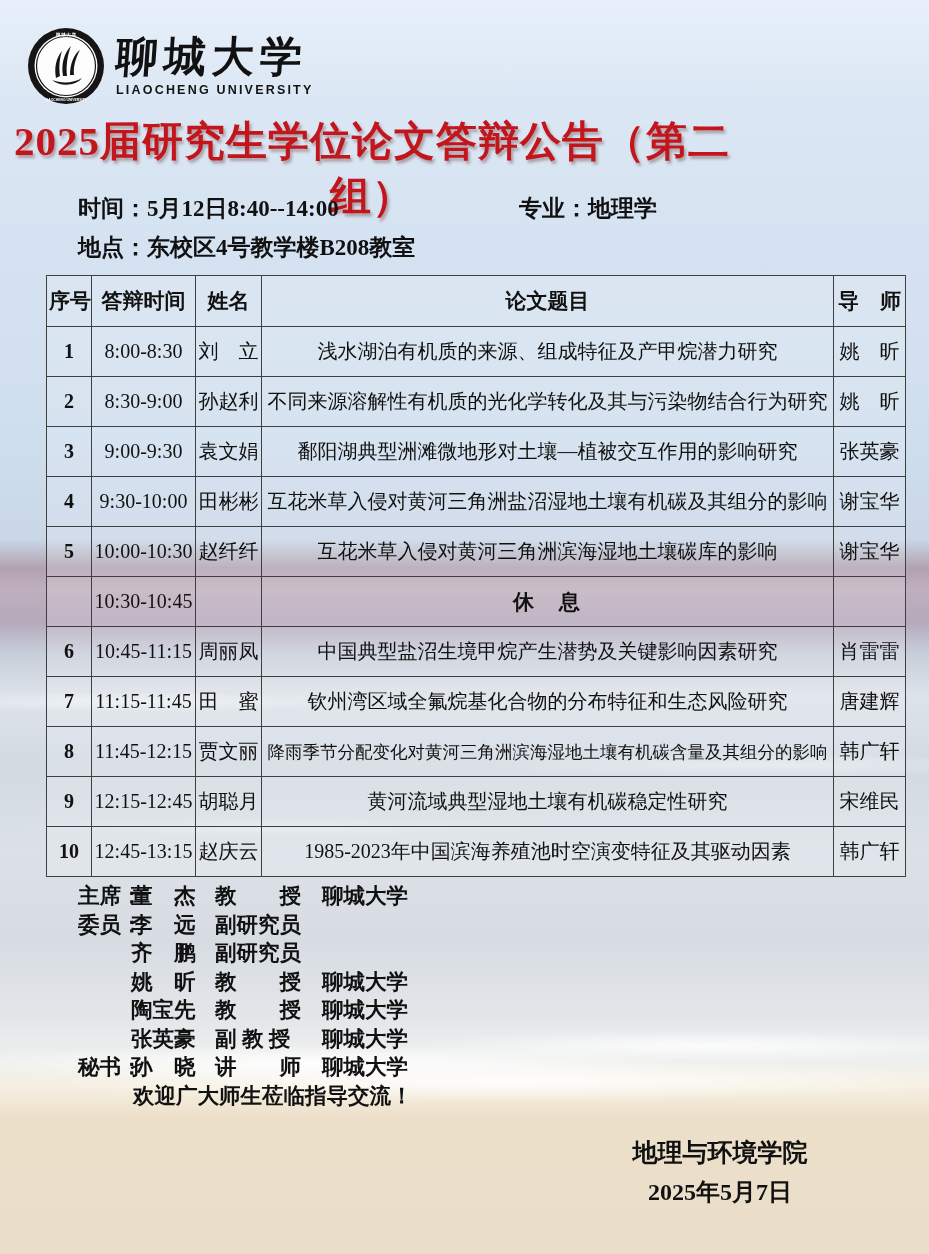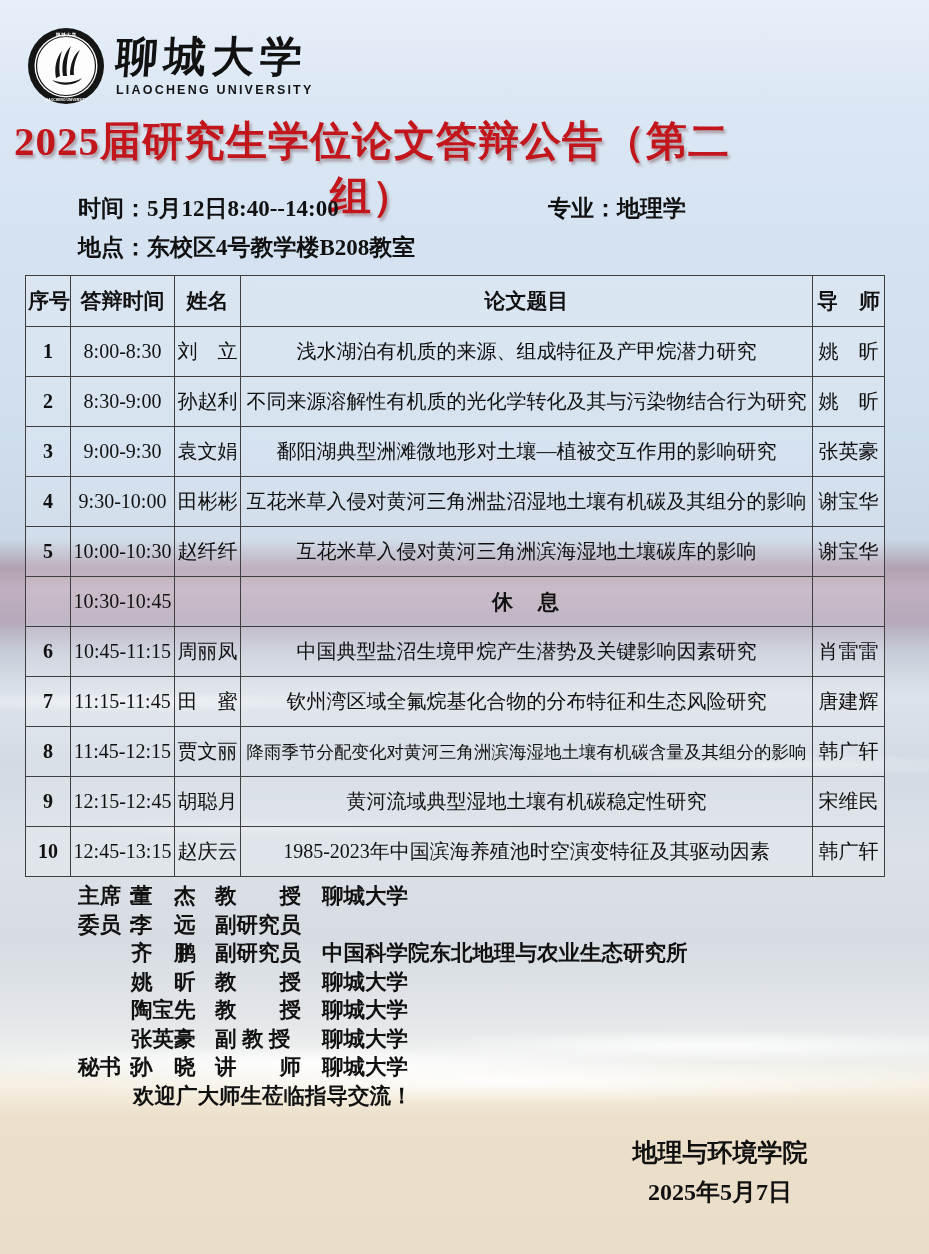--- a/index.html
+++ b/index.html
@@ -31,25 +31,25 @@
   .uni-en{font-family:"Liberation Sans","DejaVu Sans",sans-serif;font-size:12.5px;font-weight:bold;letter-spacing:2.2px;margin-top:3px;color:#141414;}
   
   .poster-title{
     position:absolute;top:114px;left:0;width:744px;text-align:center;
     font-size:41px;font-weight:bold;letter-spacing:1px;
     text-shadow:2px 3px 3px rgba(110,70,70,.45);
   }
   
   .info-line{position:absolute;font-size:23px;font-weight:bold;white-space:nowrap;}
   .info-time{top:193px;left:78px;}
-  .info-major{top:193px;left:548px;}
+  .info-major{top:193px;left:519px;}
   .info-location{top:232px;left:78px;}
   
   table.defense{
-    position:absolute;top:275px;left:25px;width:859px;height:595px;
+    position:absolute;top:275px;left:46px;width:859px;height:595px;
     border-collapse:collapse;table-layout:fixed;
   }
   table.defense th, table.defense td{
     border:1px solid #3f3f3f;
     text-align:center;vertical-align:middle;
     background:rgba(255,255,255,.16);
     padding:0 2px;overflow:hidden;white-space:nowrap;
   }
   table.defense th{font-size:21px;font-weight:bold;height:50px;}
   table.defense td{font-size:20px;height:49px;}
@@ -216,21 +216,20 @@
         </div>
         <div class="c-row">
           <span class="c-label">委员：</span>
           <span class="c-name">李　远</span>
           <span class="c-role">副研究员</span>
         </div>
         <div class="c-row">
           <span class="c-label"></span>
           <span class="c-name">齐　鹏</span>
           <span class="c-role">副研究员</span>
-          <span class="c-org">中国科学院东北地理与农业生态研究所</span>
         </div>
         <div class="c-row">
           <span class="c-label"></span>
           <span class="c-name">姚　昕</span>
           <span class="c-role">教　　授</span>
           <span class="c-org">聊城大学</span>
         </div>
         <div class="c-row">
           <span class="c-label"></span>
           <span class="c-name">陶宝先</span>

